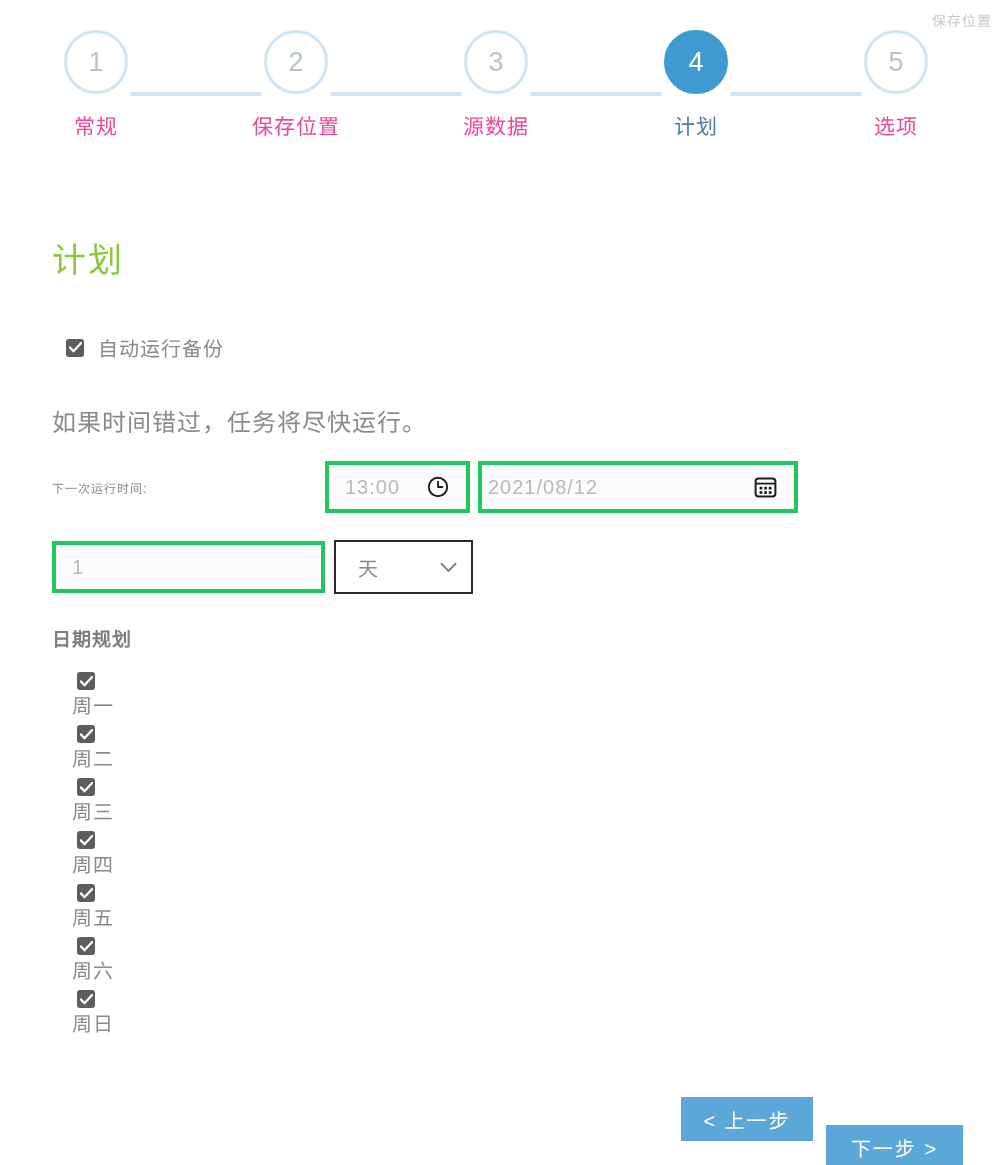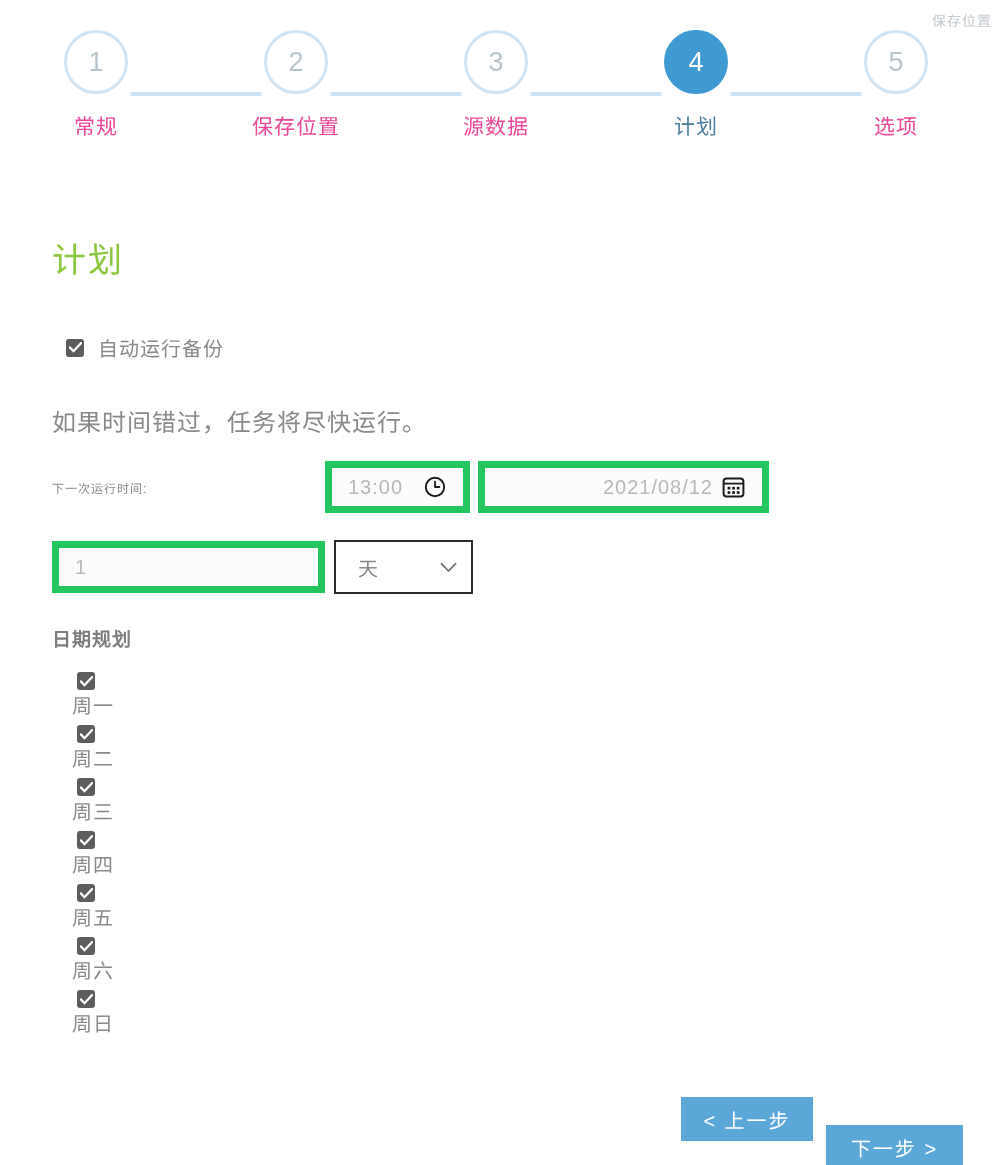--- a/index.html
+++ b/index.html
@@ -147,38 +147,38 @@
   .form-label {
     width: 273px;
     font-size: 12px;
     color: #8a8a8a;
     letter-spacing: 1px;
     flex: 0 0 auto;
   }
 
   .field {
     height: 52px;
-    border: 7px solid #22c55e;
+    border: 4px solid #22c55e;
     background: #fcfcfc;
     display: flex;
     align-items: center;
     padding: 0 16px;
     font-size: 20px;
     color: #b9b9b9;
     letter-spacing: 1px;
     position: relative;
   }
   .field.time-field {
     width: 145px;
     justify-content: space-between;
     margin-right: 8px;
   }
   .field.date-field {
-    width: 291px;
-    justify-content: flex-end;
+    width: 320px;
+    justify-content: space-between;
     padding-left: 6px;
   }
   .field.num-field {
     width: 273px;
     margin-right: 9px;
   }
   .field-icon {
     display: inline-flex;
     align-items: center;
     justify-content: center;

